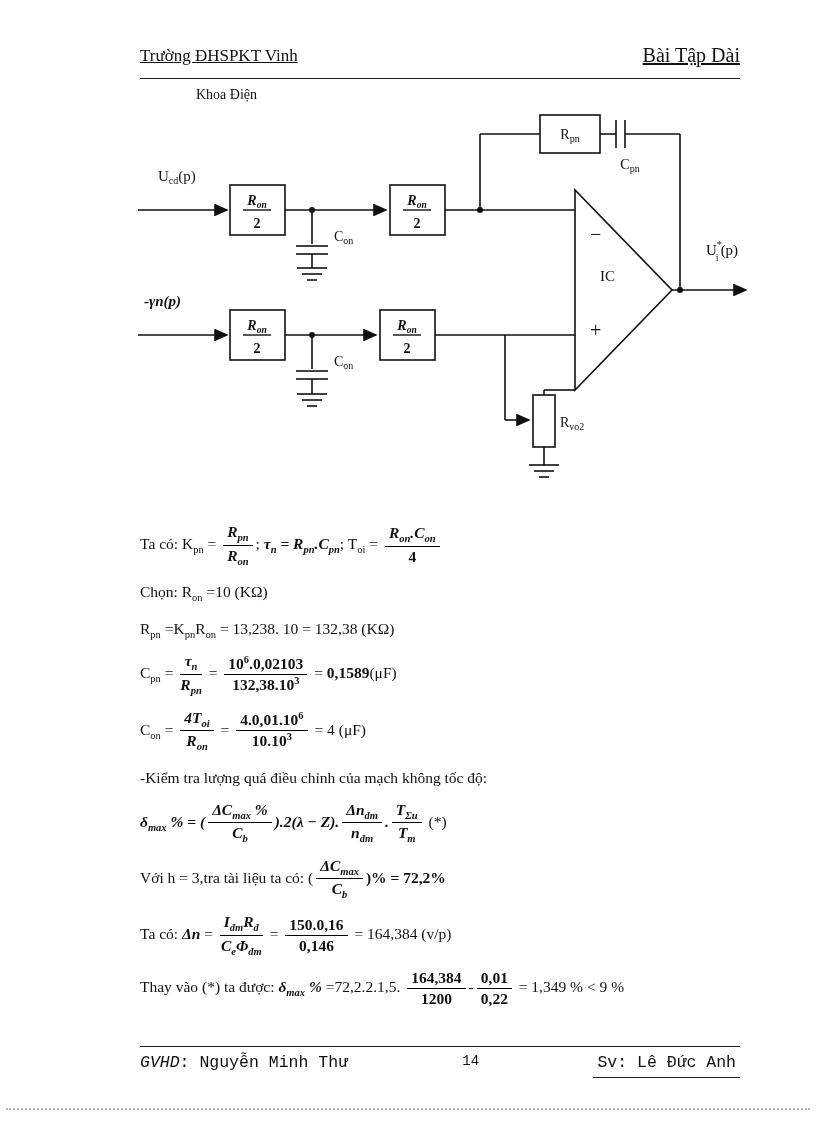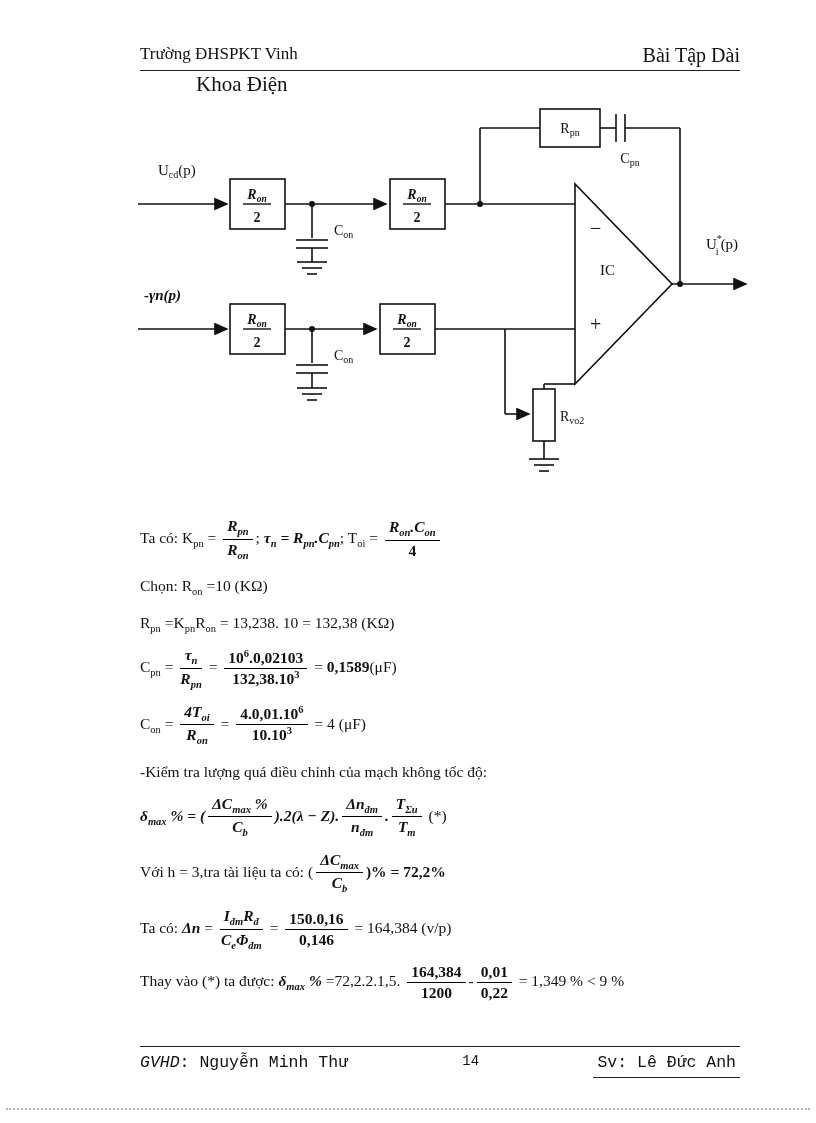--- a/index.html
+++ b/index.html
@@ -3,25 +3,25 @@
 <meta charset="utf-8">
 <style>
   html,body{margin:0;padding:0;background:#9a9a9a;}
   .page{
     width:816px;height:1123px;margin:0 auto;background:#ffffff;
     position:relative;overflow:hidden;color:#111;
     font-family:"Liberation Serif","DejaVu Serif",serif;
   }
   
   .header{padding:44px 76px 0 140px;}
-  .header-row{display:flex;justify-content:space-between;align-items:flex-start;
-    border-bottom:1.6px solid #222;padding-bottom:3px;}
+  .header-row{display:flex;justify-content:space-between;align-items:center;
+    border-bottom:1.6px solid #222;padding-bottom:11px;text-decoration:underline;}
   .school{font-size:17px;}
   .title{font-size:20px;}
-  .dept{font-size:21px;padding-left:56px;margin-top:1px;}
+  .dept{font-size:14px;padding-left:56px;margin-top:8px;}
   
   svg{display:block;margin-top:2px;}
   svg text{font-family:"Liberation Serif","DejaVu Serif",serif;fill:#111;}
   
   .content{padding:6px 56px 0 140px;font-size:15.5px;line-height:1.35;}
   .fline{margin-top:15px;}
   .fline.tall{margin-top:12px;}
   .frac{display:inline-block;vertical-align:middle;text-align:center;margin:0 3px;line-height:1.15;}
   .frac .num{display:block;border-bottom:1.5px solid #000;padding:0 4px 1px 4px;}
   .frac .den{display:block;padding-top:1px;}

